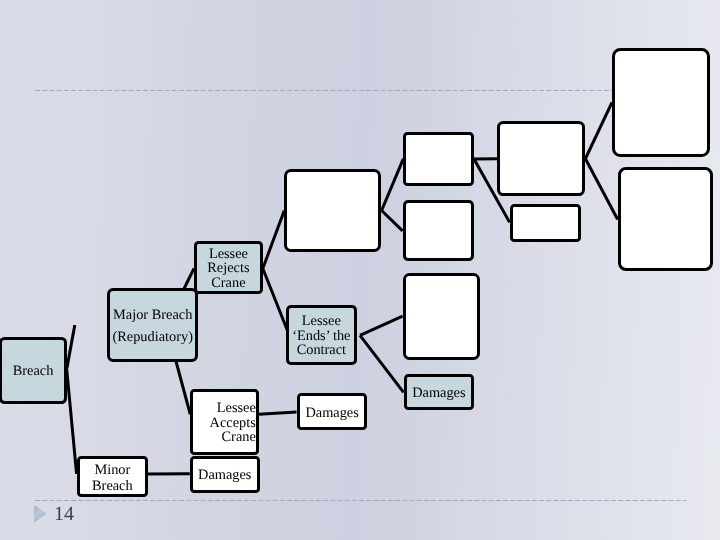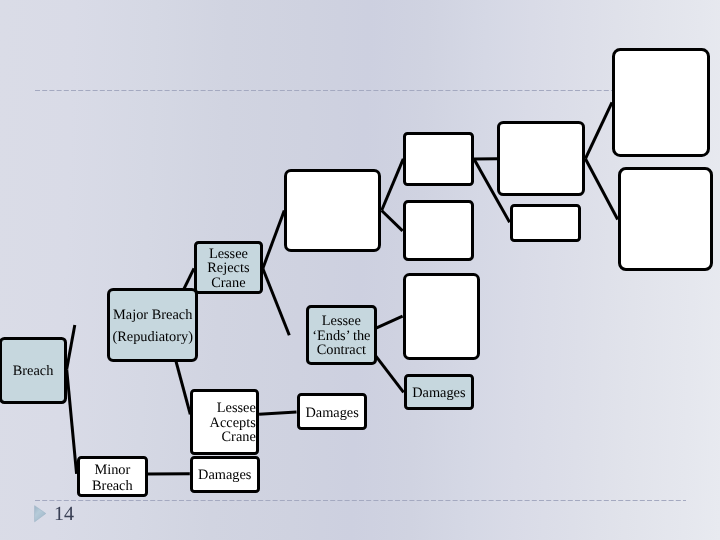--- a/index.html
+++ b/index.html
@@ -75,21 +75,21 @@
     <div class="node blue" style="left: 194px; top: 241px; width: 68.8px; height: 53px; border-radius: 4.57px;">
       <span class="nlabel">Lessee
 Rejects
 Crane</span>
     </div>
     <div class="node" style="left: 190.3px; top: 388.8px; width: 68.8px; height: 66px; border-radius: 4.3px; text-align: right;">
       <span class="nlabel">Lessee
 Accepts
 Crane</span>
     </div>
-    <div class="node blue" style="left: 306px; top: 305.3px; width: 70.7px; height: 60px; border-radius: 5px;">
+    <div class="node blue" style="left: 286px; top: 305.3px; width: 70.7px; height: 60px; border-radius: 5px;">
       <span class="nlabel">Lessee
 ‘Ends’ the
 Contract</span>
     </div>
     <div class="node" style="left: 189.8px; top: 455.5px; width: 69.5px; height: 36.5px; border-radius: 4.3px;">
       <span class="nlabel">Damages</span>
     </div>
     <div class="node" style="left: 296.5px; top: 393.3px; width: 70.3px; height: 37.4px; border-radius: 4.3px;">
       <span class="nlabel">Damages</span>
     </div>

